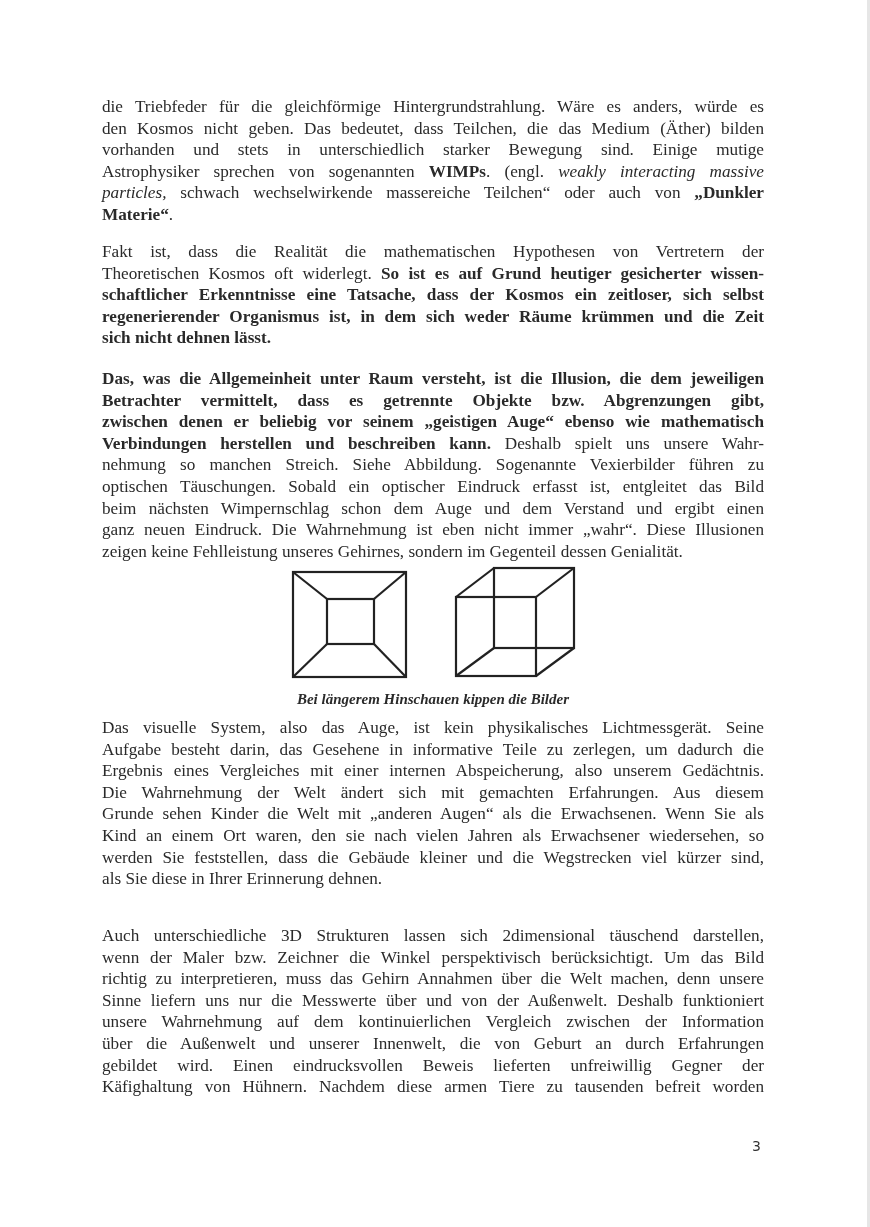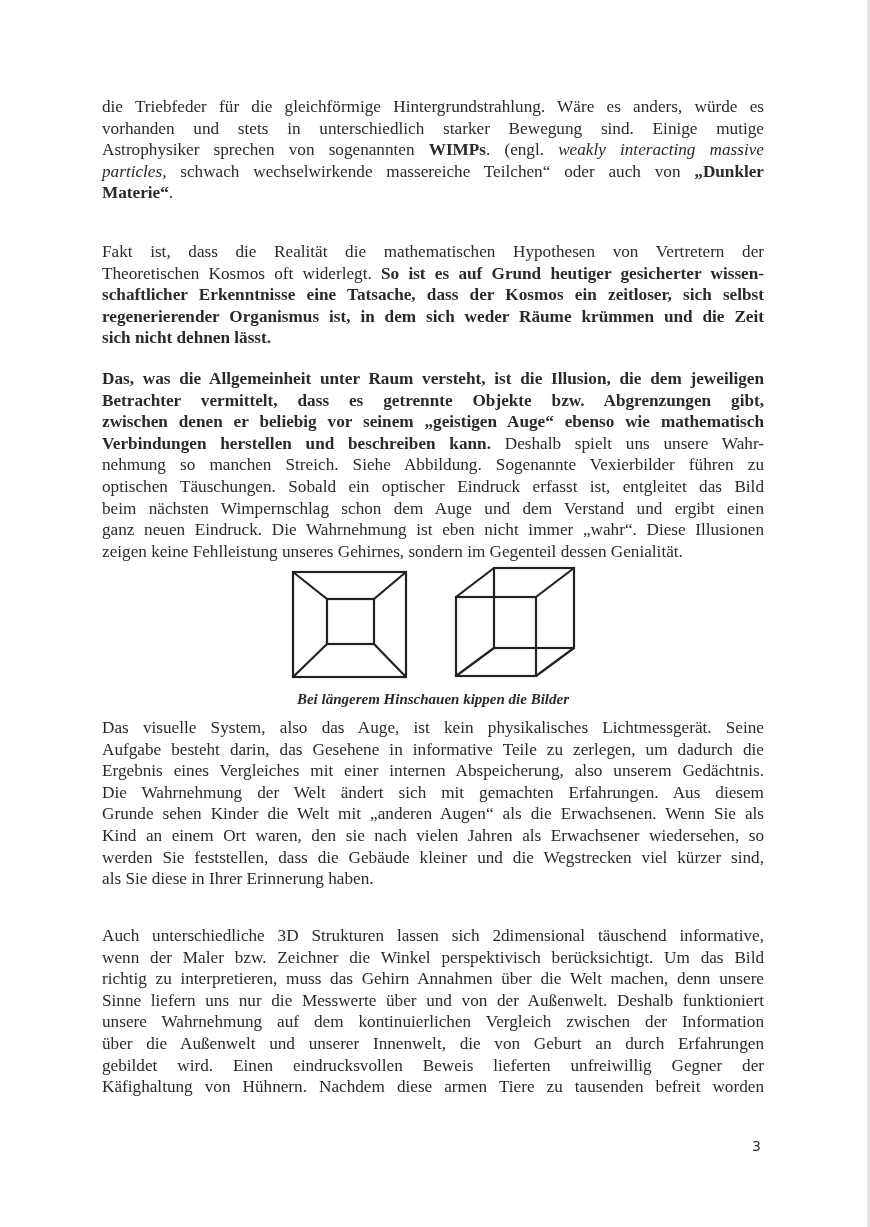--- a/index.html
+++ b/index.html
@@ -35,20 +35,21 @@
     font-family: "DejaVu Sans", sans-serif; font-size: 14px; color: #333;
   }
 </style>
 </head>
 <body>
 
 <div class="edge"></div>
 
 <div class="para" id="p0" style="top:96px;">
     <span class="ln"><span>die Triebfeder für die gleichförmige Hintergrundstrahlung. Wäre es anders, würde es</span></span>
+    <span class="ln"><span>den Kosmos nicht geben. Das bedeutet, dass Teilchen, die das Medium (Äther) bilden</span></span>
     <span class="ln"><span>vorhanden und stets in unterschiedlich starker Bewegung sind. Einige mutige</span></span>
     <span class="ln"><span>Astrophysiker sprechen von sogenannten </span><span class="bi">WIMPs</span><span>. (engl. </span><span class="i">weakly interacting massive</span></span>
     <span class="ln"><span class="i">particles,</span><span> schwach wechselwirkende massereiche Teilchen“ oder auch von </span><span class="bi">„Dunkler</span></span>
     <span class="ln last"><span class="bi">Materie“</span><span>.</span></span>
   </div>
 <div class="para" id="p1" style="top:241px;">
     <span class="ln"><span>Fakt ist, dass die Realität die mathematischen Hypothesen von Vertretern der</span></span>
     <span class="ln"><span>Theoretischen Kosmos oft widerlegt. </span><span class="bi">So ist es auf Grund heutiger gesicherter wissen-</span></span>
     <span class="ln"><span class="bi">schaftlicher Erkenntnisse eine Tatsache, dass der Kosmos ein zeitloser, sich selbst</span></span>
     <span class="ln"><span class="bi">regenerierender Organismus ist, in dem sich weder Räume krümmen und die Zeit</span></span>
@@ -88,24 +89,24 @@
 <div class="caption">Bei längerem Hinschauen kippen die Bilder</div>
 
 <div class="para" id="p3" style="top:717px;">
     <span class="ln"><span>Das visuelle System, also das Auge, ist kein physikalisches Lichtmessgerät. Seine</span></span>
     <span class="ln"><span>Aufgabe besteht darin, das Gesehene in informative Teile zu zerlegen, um dadurch die</span></span>
     <span class="ln"><span>Ergebnis eines Vergleiches mit einer internen Abspeicherung, also unserem Gedächtnis.</span></span>
     <span class="ln"><span>Die Wahrnehmung der Welt ändert sich mit gemachten Erfahrungen. Aus diesem</span></span>
     <span class="ln"><span>Grunde sehen Kinder die Welt mit „anderen Augen“ als die Erwachsenen. Wenn Sie als</span></span>
     <span class="ln"><span>Kind an einem Ort waren, den sie nach vielen Jahren als Erwachsener wiedersehen, so</span></span>
     <span class="ln"><span>werden Sie feststellen, dass die Gebäude kleiner und die Wegstrecken viel kürzer sind,</span></span>
-    <span class="ln last"><span>als Sie diese in Ihrer Erinnerung haben.</span></span>
+    <span class="ln last"><span>als Sie diese in Ihrer Erinnerung dehnen.</span></span>
   </div>
 <div class="para" id="p4" style="top:925px;">
-    <span class="ln"><span>Auch unterschiedliche 3D Strukturen lassen sich 2dimensional täuschend informative,</span></span>
+    <span class="ln"><span>Auch unterschiedliche 3D Strukturen lassen sich 2dimensional täuschend darstellen,</span></span>
     <span class="ln"><span>wenn der Maler bzw. Zeichner die Winkel perspektivisch berücksichtigt. Um das Bild</span></span>
     <span class="ln"><span>richtig zu interpretieren, muss das Gehirn Annahmen über die Welt machen, denn unsere</span></span>
     <span class="ln"><span>Sinne liefern uns nur die Messwerte über und von der Außenwelt. Deshalb funktioniert</span></span>
     <span class="ln"><span>unsere Wahrnehmung auf dem kontinuierlichen Vergleich zwischen der Information</span></span>
     <span class="ln"><span>über die Außenwelt und unserer Innenwelt, die von Geburt an durch Erfahrungen</span></span>
     <span class="ln"><span>gebildet wird. Einen eindrucksvollen Beweis lieferten unfreiwillig Gegner der</span></span>
     <span class="ln"><span>Käfighaltung von Hühnern. Nachdem diese armen Tiere zu tausenden befreit worden</span></span>
   </div>
 
 <div class="pagenum">3</div>

